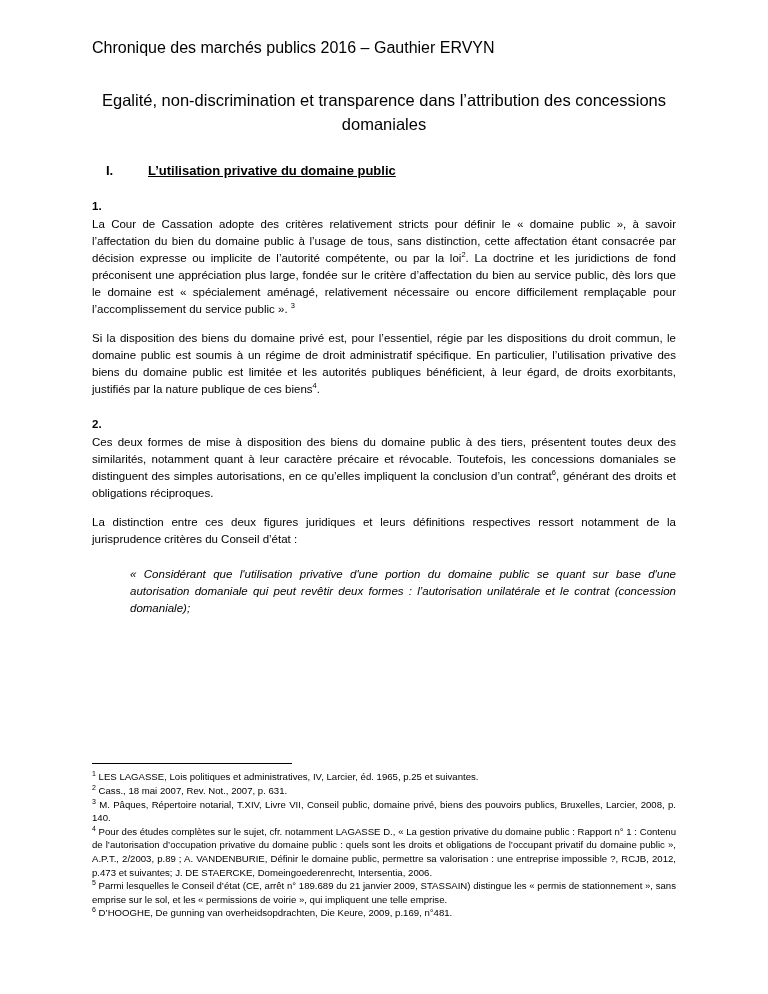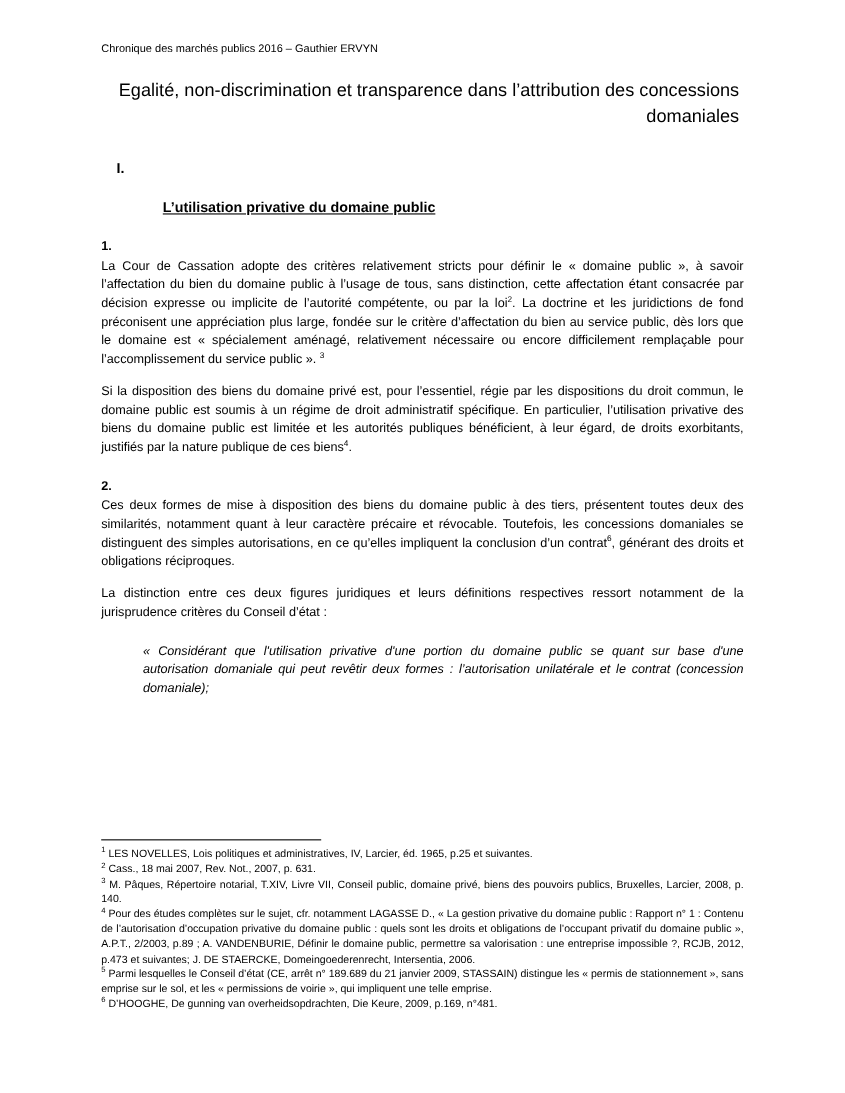--- a/index.html
+++ b/index.html
@@ -16,46 +16,45 @@
     overflow: hidden;
   }
   .page {
     position: relative;
     width: 768px;
     height: 994px;
     box-sizing: border-box;
     padding: 38px 92px 0 92px;
   }
   .running-head {
-    font-size: 10px;
+    font-size: 16px;
     line-height: 1.3;
-    margin-bottom: 20px;
+    margin-bottom: 30px;
   }
   h1.doc-title {
     font-size: 16.5px;
     font-weight: normal;
-    text-align: right;
+    text-align: center;
     line-height: 1.45;
     margin: 0 0 26px 0;
     padding: 0 4px;
   }
   .section-heading {
     font-size: 13px;
     font-weight: bold;
     margin: 0 0 20px 0;
     padding-left: 14px;
     display: flex;
   }
   .section-heading .num {
     width: 42px;
     display: inline-block;
   }
   .section-heading .txt {
     text-decoration: underline;
-    margin-top: 36px;
   }
   p.para {
     font-size: 11.5px;
     line-height: 1.48;
     text-align: justify;
     margin: 0 0 12px 0;
   }
   .numlabel {
     font-size: 11.5px;
     font-weight: bold;
@@ -129,21 +128,21 @@
 
   <p class="para"><span>Ces deux formes de mise à disposition des biens du domaine public à des tiers, présentent toutes deux des similarités, notamment quant à leur caractère précaire et révocable. Toutefois, les concessions domaniales se distinguent des simples autorisations, en ce qu’elles impliquent la conclusion d’un contrat</span><sup>6</sup><span>, générant des droits et obligations réciproques.</span></p>
 
   <p class="para">La distinction entre ces deux figures juridiques et leurs définitions respectives ressort notamment de la jurisprudence critères du Conseil d’état :</p>
 
   <p class="quote">« Considérant que l'utilisation privative d'une portion du domaine public se quant sur base d'une autorisation domaniale qui peut revêtir deux formes : l’autorisation unilatérale et le contrat (concession domaniale);</p>
 
   <div class="footnote-area">
     <div class="footnote-rule"></div>
 
-    <p class="footnote"><span class="fn-num">1</span> <span>LES NOVELLES, Lois politiques et administratives, IV, Larcier, éd. 1965, p.25 et suivantes.</span></p>
+    <p class="footnote"><span class="fn-num">1</span> <span>LES LAGASSE, Lois politiques et administratives, IV, Larcier, éd. 1965, p.25 et suivantes.</span></p>
 
     <p class="footnote"><span class="fn-num">2</span> <span>Cass., 18 mai 2007, </span><span class="it">Rev. Not.</span><span>, 2007, p. 631.</span></p>
 
     <p class="footnote"><span class="fn-num">3</span> <span>M. Pâques, Répertoire notarial, T.XIV, Livre VII, </span><span class="it">Conseil public, domaine privé, biens des pouvoirs publics</span><span>, Bruxelles, Larcier, 2008, p. 140.</span></p>
 
     <p class="footnote"><span class="fn-num">4</span> <span>Pour des études complètes sur le sujet, cfr. notamment LAGASSE D., « </span><span class="it">La gestion privative du domaine public : Rapport n° 1 : Contenu de l’autorisation d’occupation privative du domaine public : quels sont les droits et obligations de l’occupant privatif du domaine public</span><span> », A.P.T., 2/2003, p.89 ; A. VANDENBURIE, Définir le domaine public, permettre sa valorisation : une entreprise impossible ?, RCJB, 2012, p.473 et suivantes; J. DE STAERCKE, Domeingoederenrecht, Intersentia, 2006.</span></p>
 
     <p class="footnote"><span class="fn-num">5</span> <span>Parmi lesquelles le Conseil d’état (CE, arrêt n° 189.689 du 21 janvier 2009, STASSAIN) distingue les « permis de stationnement », sans emprise sur le sol, et les « permissions de voirie », qui impliquent une telle emprise.</span></p>
 
     <p class="footnote"><span class="fn-num">6</span> <span>D’HOOGHE, De gunning van overheidsopdrachten, Die Keure, 2009, p.169, n°481.</span></p>

